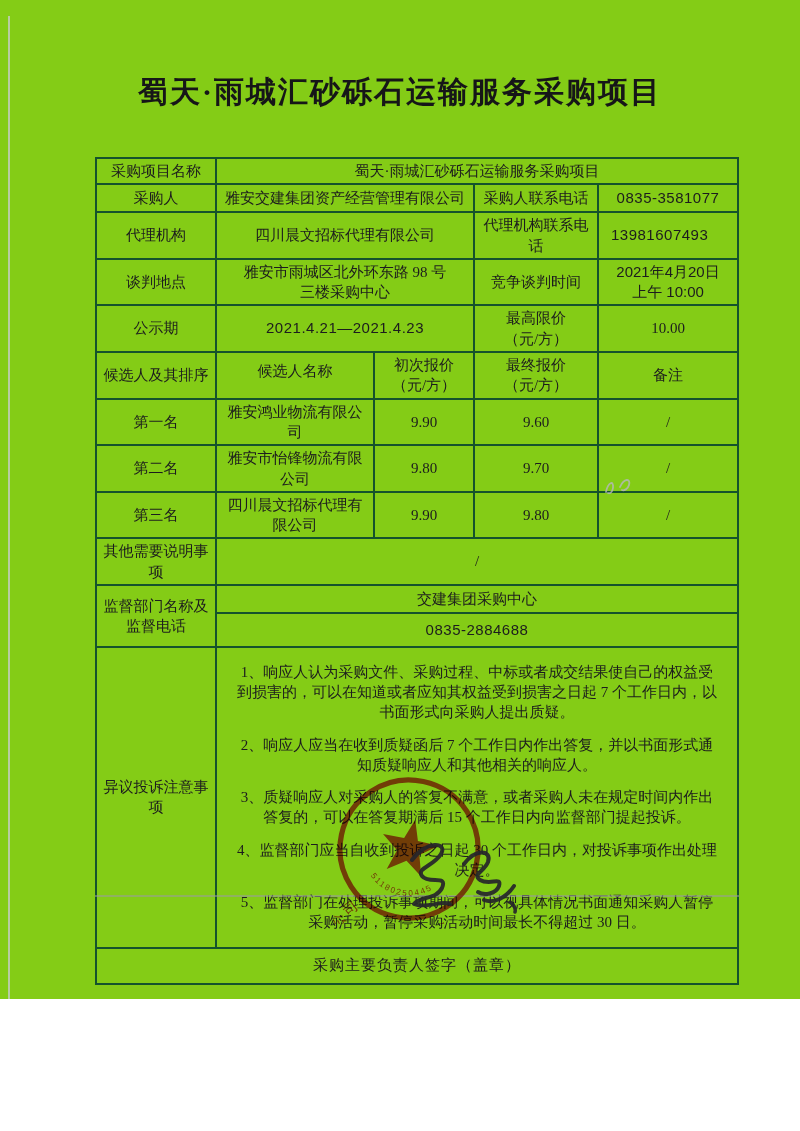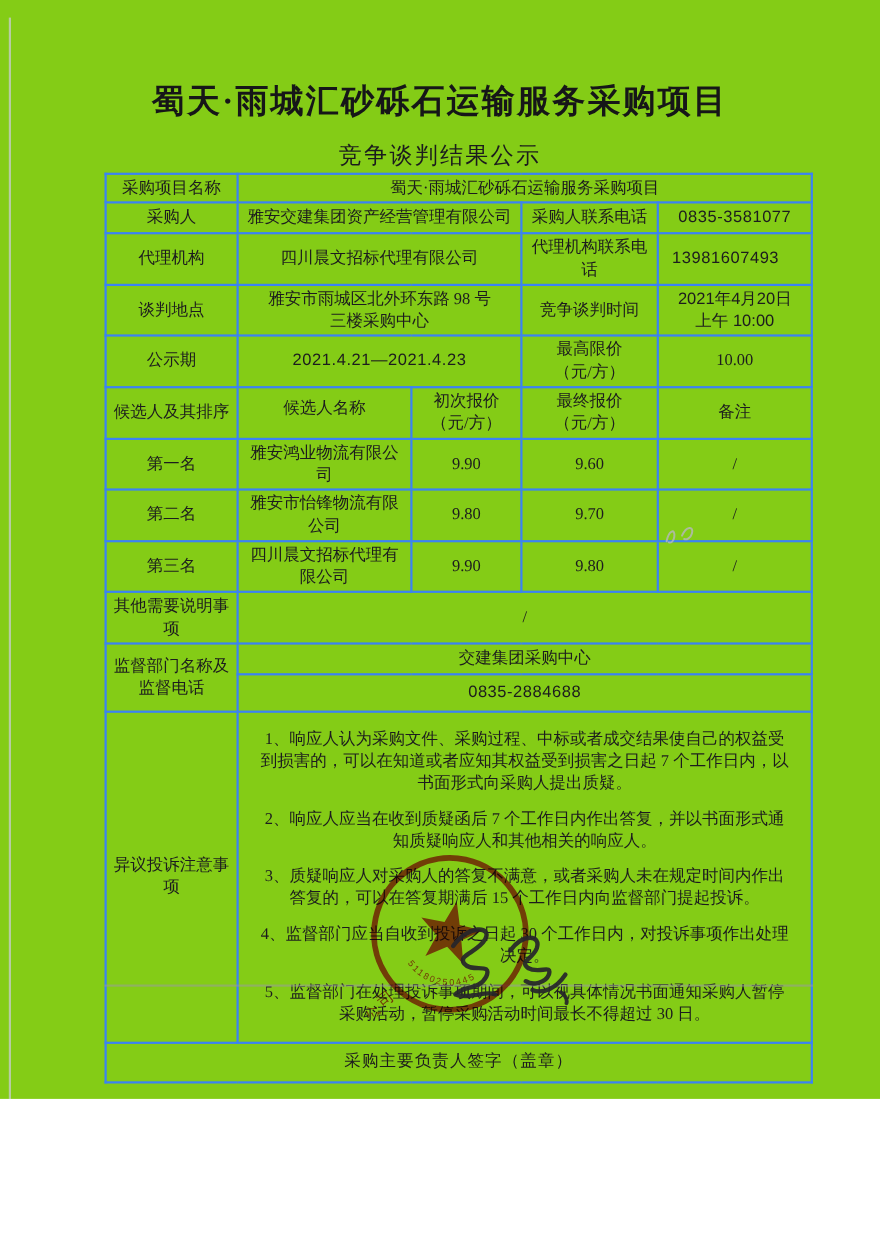--- a/index.html
+++ b/index.html
@@ -20,21 +20,21 @@
   .subtitle{
     position:absolute;top:127px;left:0;width:100%;
     text-align:center;font-size:21px;font-weight:normal;
     letter-spacing:2px;margin:0;color:#1b1b1d;
   }
   table.doc{
     position:absolute;left:95px;top:157px;width:642px;
     border-collapse:collapse;table-layout:fixed;
   }
   table.doc td{
-    border:2px solid #3b82f6;
+    border:2px solid #14532d;
     padding:2px 6px;
     text-align:center;vertical-align:middle;
     font-size:15px;line-height:1.35;color:#1c1c1e;
     overflow:hidden;
   }
   .r1{height:26px;} .r2{height:28px;margin-left:16px;} .r3{height:40px;margin-left:24px;} .r4{height:40px;}
   .r5{height:46px;padding-left:28px;} .r6{height:47px;} .r7{height:40px;} .r8{height:44px;}
   .r9{height:45px;} .r10{height:38px;} .r11a{height:28px;} .r11b{height:34px;}
   .r12{height:238px;} .r13{height:36px;}
   td.left{text-align:left;padding-left:8px;}
@@ -66,21 +66,20 @@
   }
   .double-line{position:absolute;left:95px;top:895px;width:644px;height:1.5px;background:#9a9aa0;opacity:.55;}
 </style>
 </head>
 <body>
 
 <div class="sheet">
   <div class="scan-edge"></div>
 
   <h1 class="title">蜀天·雨城汇砂砾石运输服务采购项目</h1>
-  <h2 class="subtitle">竞争谈判结果公示</h2>
 
   <table class="doc">
     <colgroup>
       <col style="width:120px">
         <col style="width:158px">
         <col style="width:100px">
         <col style="width:124px">
         <col style="width:140px">
     </colgroup>
 

